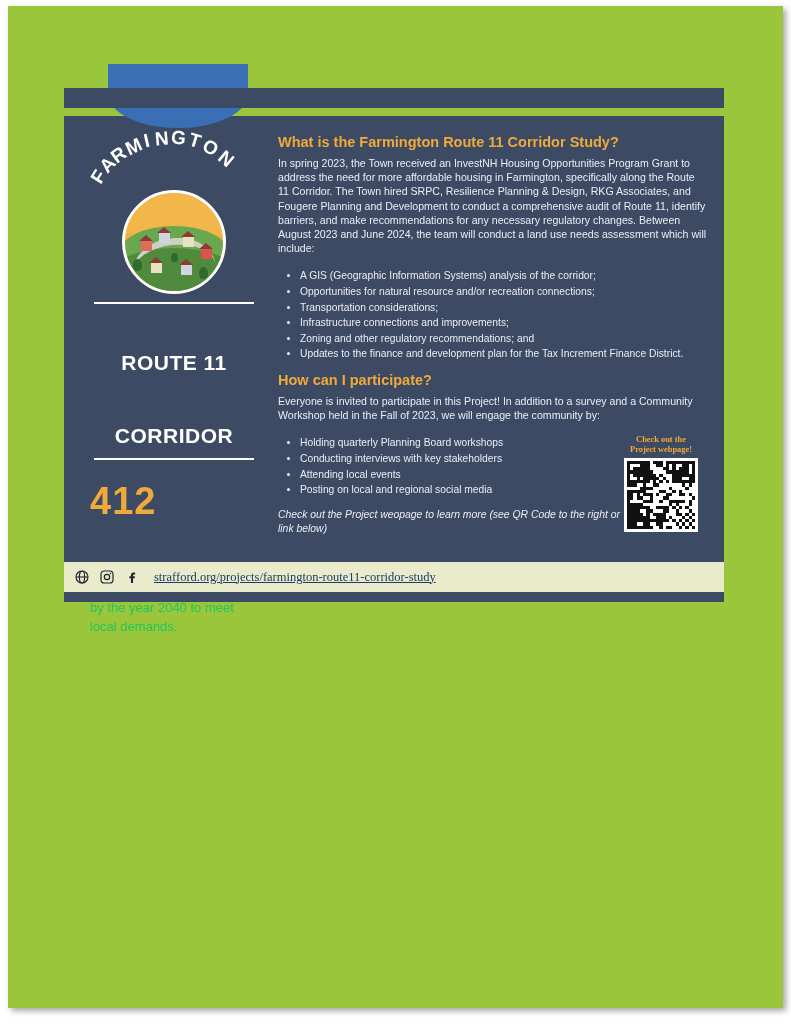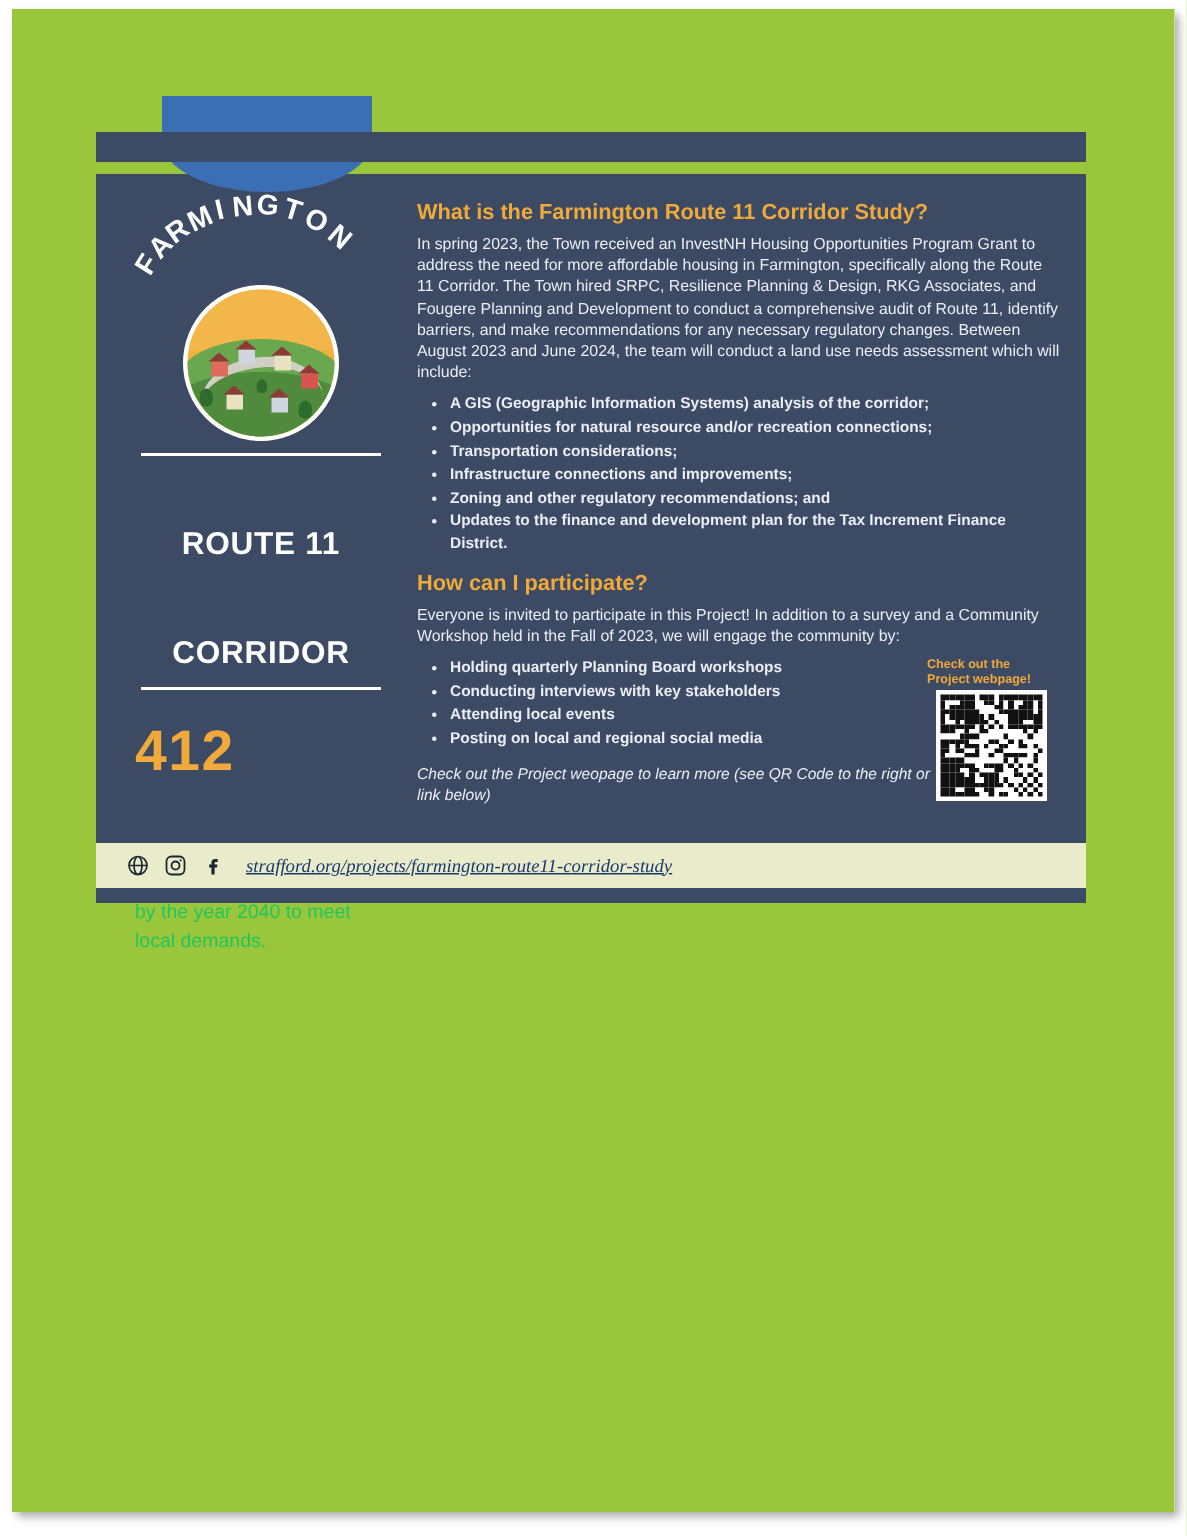--- a/index.html
+++ b/index.html
@@ -245,23 +245,22 @@
     font-weight: bold;
     margin: 0 0 6px 0;
   }
   .body-text {
     font-size: 10.6px;
     line-height: 14.2px;
     color: #e9eef5;
     margin: 0 0 8px 0;
   }
   ul.bullets {
-    margin: 2px 0 10px 0;
+    margin: 14px 0 10px 0;
     padding-left: 22px;
-    font-weight: bold;
   }
   ul.bullets li {
     font-size: 10.3px;
     line-height: 14.6px;
     color: #e9eef5;
     margin-bottom: 1px;
   }
   .section-head.second {
     margin-top: 10px;
   }
@@ -273,20 +272,22 @@
     margin-top: 6px;
     font-style: italic;
   }
 
   
   .qr-block {
     position: absolute;
     right: 4px;
     bottom: 4px;
     width: 86px;
+    text-align: center;
+    font-family: Liberation Serif, serif;
   }
   .qr-caption {
     color: #f0a93b;
     font-size: 8.4px;
     font-weight: bold;
     line-height: 10px;
     margin-bottom: 3px;
   }
   .qr-img {
     width: 68px;
@@ -307,23 +308,22 @@
   .qr-grid i.on { background: #111111; }
 
   
   .footer-inner {
     position: absolute;
     left: 0; top: 0;
     width: 660px;
     height: 30px;
     display: flex;
     align-items: center;
-    padding-left: 20px;
+    padding-left: 10px;
     box-sizing: border-box;
-    font-style: italic;
   }
   .social-icons {
     display: flex;
     align-items: center;
     gap: 9px;
     margin-right: 14px;
   }
   .ic {
     width: 16px;
     height: 16px;

